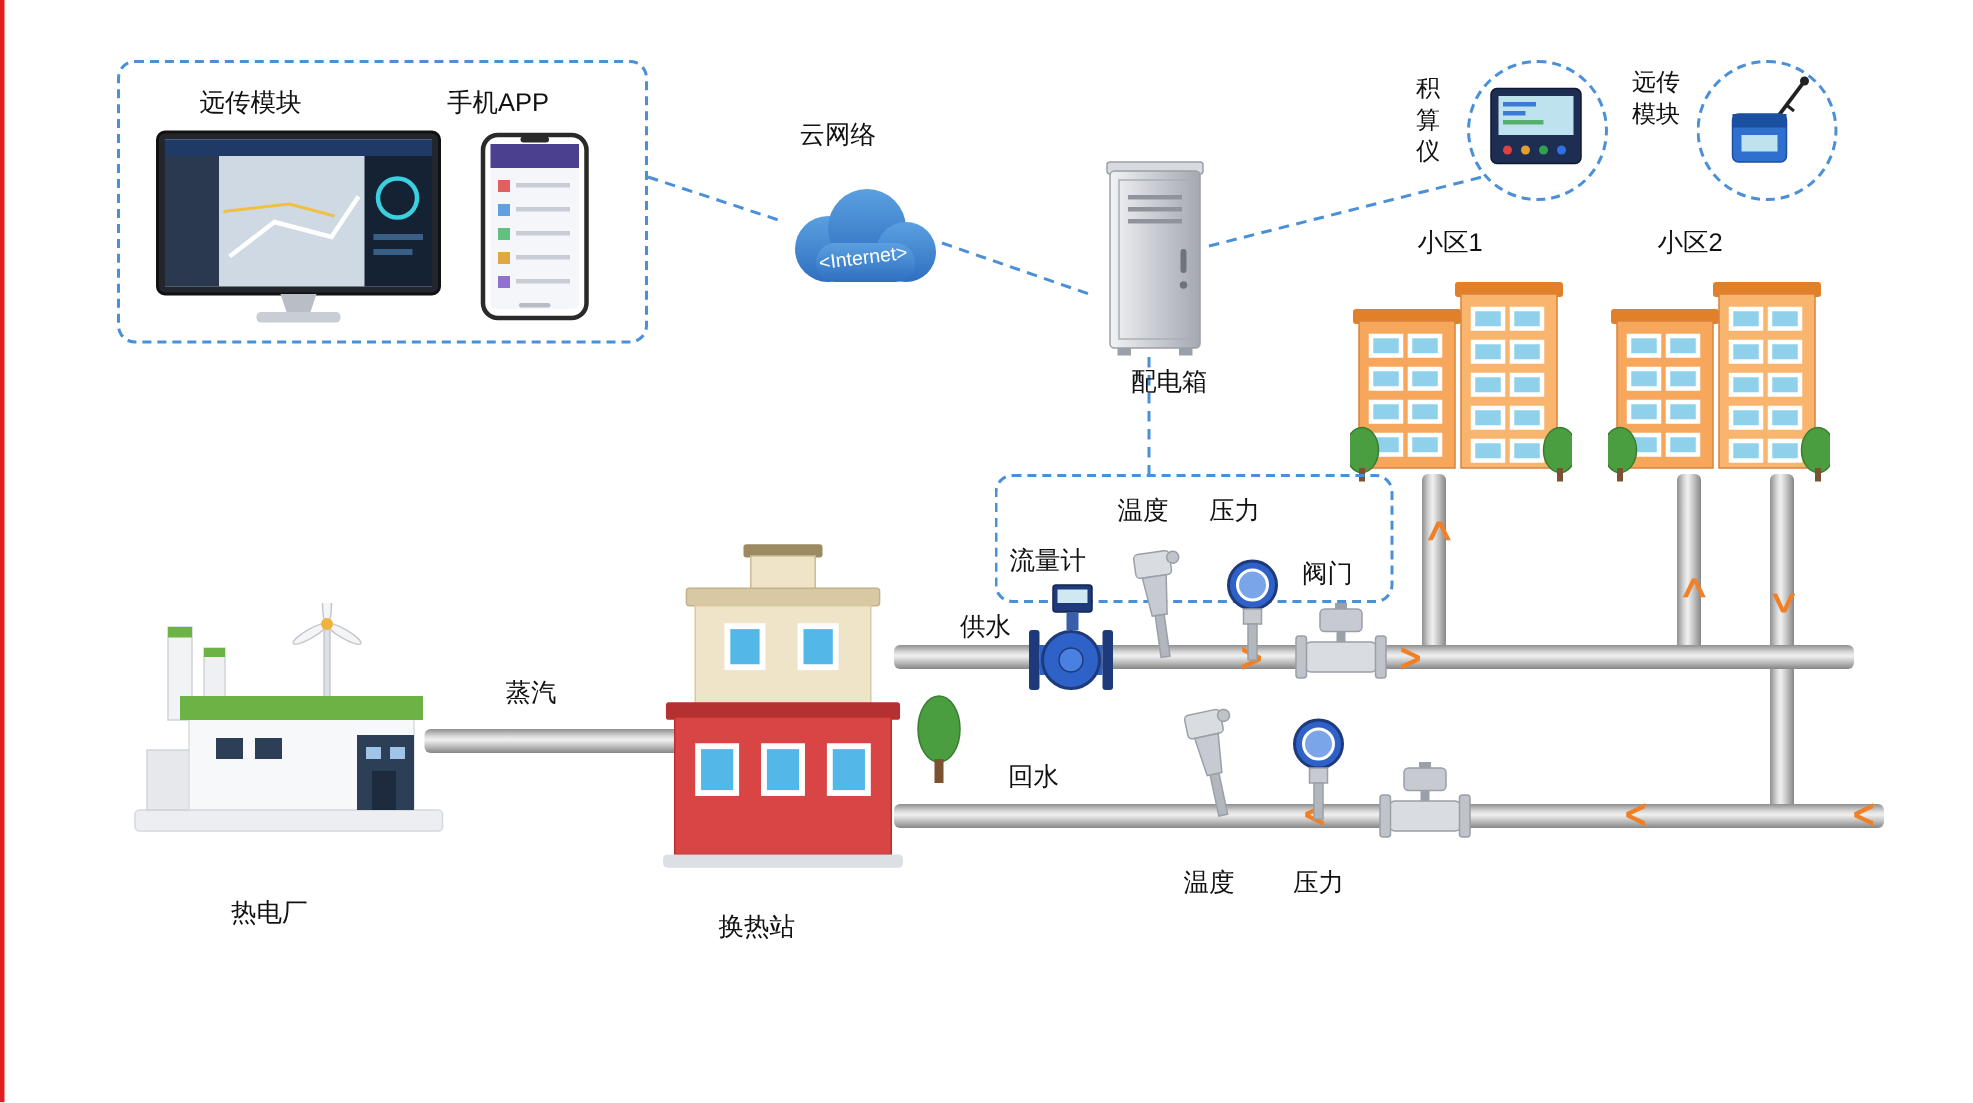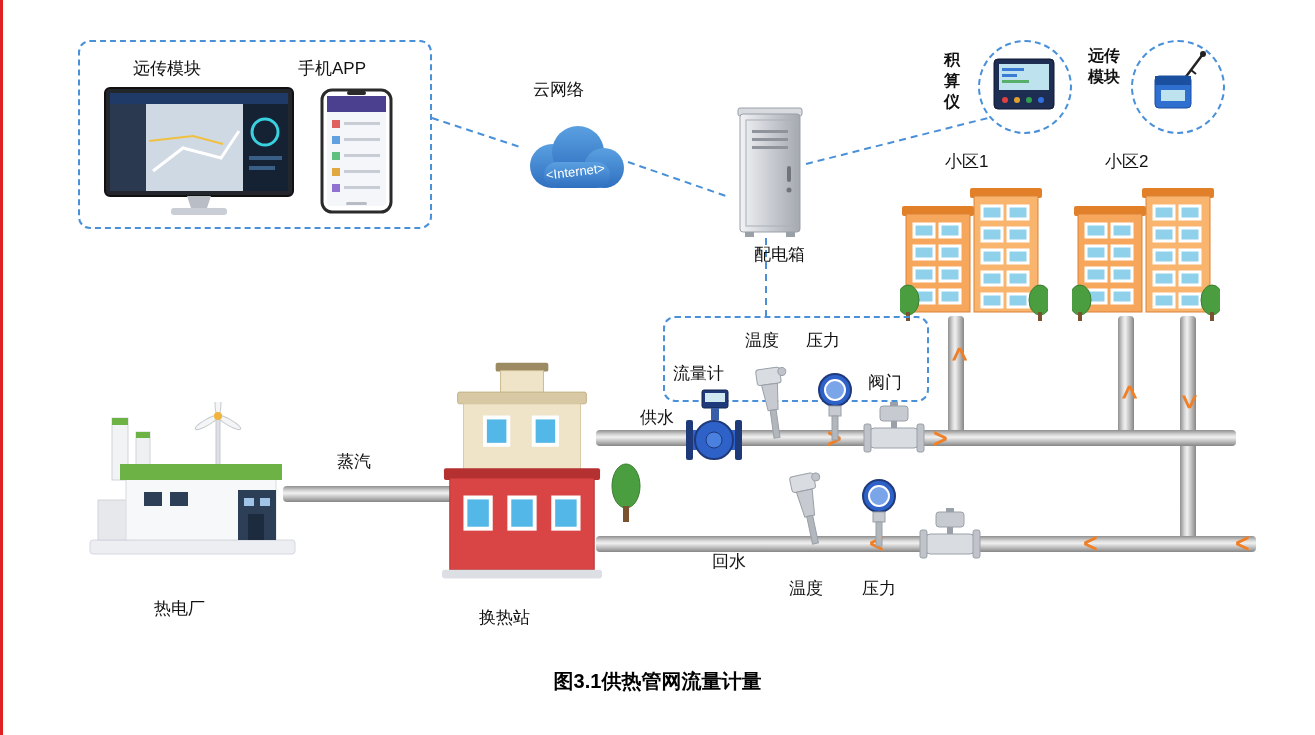--- a/index.html
+++ b/index.html
@@ -1,19 +1,19 @@
 <!DOCTYPE html>
 <html><head>
 <meta charset="utf-8">
 <style>
   html,body{margin:0;padding:0;background:#ffffff;}
   #canvas{position:relative;width:1315px;height:735px;background:#ffffff;overflow:hidden;
           font-family:"Liberation Sans",sans-serif;color:#111;}
   .lbl{position:absolute;font-size:17px;color:#111;white-space:nowrap;}
-  .lbl-stack{white-space:normal;line-height:1.3;font-size:16px;text-align:center;word-break:break-all;font-weight:bold;}
+  .lbl-stack{white-space:normal;line-height:1.3;font-size:16px;text-align:center;word-break:break-all;}
   .caption{position:absolute;left:0;right:0;top:668px;text-align:center;
            font-size:20px;font-weight:bold;color:#000;}
   .pipe-h{position:absolute;height:16px;border-radius:4px;
           background:linear-gradient(180deg,#8f8f8f 0%,#d9d9d9 30%,#f0f0f0 45%,#c2c2c2 70%,#868686 100%);}
   .pipe-v{position:absolute;width:16px;border-radius:4px;
           background:linear-gradient(90deg,#8f8f8f 0%,#d9d9d9 30%,#f0f0f0 45%,#c2c2c2 70%,#868686 100%);}
   .arrow{position:absolute;color:#f08028;font-weight:bold;font-size:20px;line-height:1;
          font-family:"DejaVu Sans",sans-serif;}
   .ar-right{transform:scale(1,1.35);}
   .ar-left{transform:rotate(180deg) scale(1,1.35);}
@@ -212,21 +212,21 @@
   <div class="arrow ar-right" style="left:932px;top:428px;">&gt;</div>
   <div class="arrow ar-up" style="left:950px;top:344px;">&gt;</div>
   <div class="arrow ar-up" style="left:1120px;top:382px;">&gt;</div>
   <div class="arrow ar-down" style="left:1182px;top:392px;">&gt;</div>
   <div class="arrow ar-left" style="left:868px;top:534px;">&gt;</div>
   <div class="arrow ar-left" style="left:1082px;top:534px;">&gt;</div>
   <div class="arrow ar-left" style="left:1234px;top:534px;">&gt;</div>
 
   <div class="lbl" style="left:337px;top:450px;">蒸汽</div>
   <div class="lbl" style="left:640px;top:406px;">供水</div>
-  <div class="lbl" style="left:712px;top:506px;margin-top:44px;">回水</div>
+  <div class="lbl" style="left:672px;top:506px;">回水</div>
 
   <svg class="graphic" style="left:88px;top:402px;" width="210" height="168" viewBox="0 0 210 168">
     <rect x="2" y="138" width="205" height="14" rx="3" fill="#eceef2" stroke="#d5d8de"></rect>
     <rect x="24" y="16" width="16" height="62" fill="#f2f3f5" stroke="#cfd3d9"></rect>
     <rect x="24" y="16" width="16" height="7" fill="#6cb244"></rect>
     <rect x="48" y="30" width="14" height="48" fill="#eef0f2" stroke="#cfd3d9"></rect>
     <rect x="48" y="30" width="14" height="6" fill="#6cb244"></rect>
     <rect x="128" y="14" width="4" height="50" fill="#dde0e5" stroke="#c5c9cf"></rect>
     <g>
       <ellipse cx="130" cy="1" rx="3" ry="13" fill="#f4f5f7" stroke="#c5c9cf" transform="rotate(0 130 14)"></ellipse>
@@ -327,15 +327,14 @@
     <rect x="18" y="4" width="28" height="15" rx="3" fill="#c7cbd1" stroke="#9aa0a8"></rect>
     <rect x="29" y="19" width="6" height="8" fill="#9aa0a8"></rect>
     <rect x="8" y="26" width="48" height="20" rx="4" fill="#d9dce1" stroke="#9aa0a8"></rect>
     <rect x="2" y="22" width="7" height="28" rx="2" fill="#c0c4ca" stroke="#9aa0a8"></rect>
     <rect x="55" y="22" width="7" height="28" rx="2" fill="#c0c4ca" stroke="#9aa0a8"></rect>
   </svg>
 
   <div class="lbl" style="left:789px;top:577px;">温度</div>
   <div class="lbl" style="left:862px;top:577px;">压力</div>
 
-  <div class="caption">图3.1供热管网流量计量</div>
 
 </div>
 
 </body></html>

